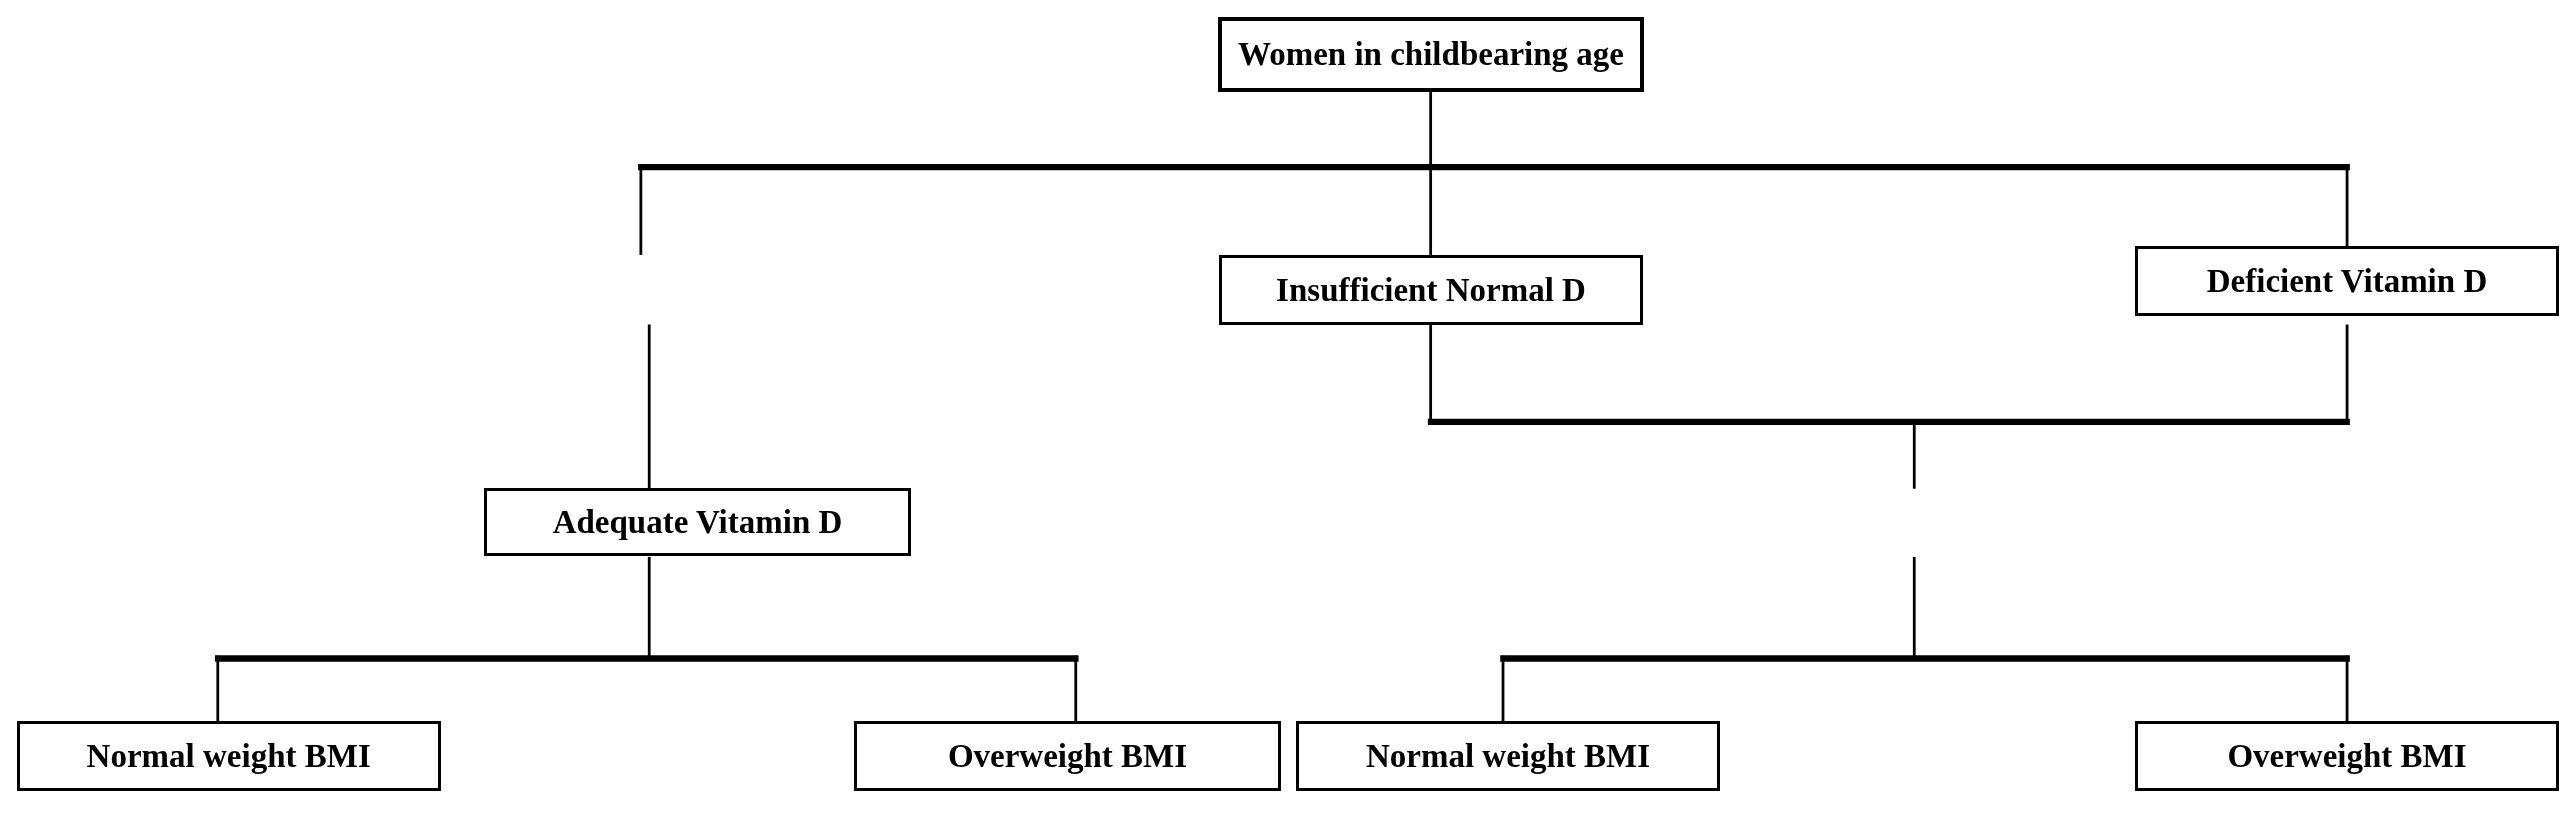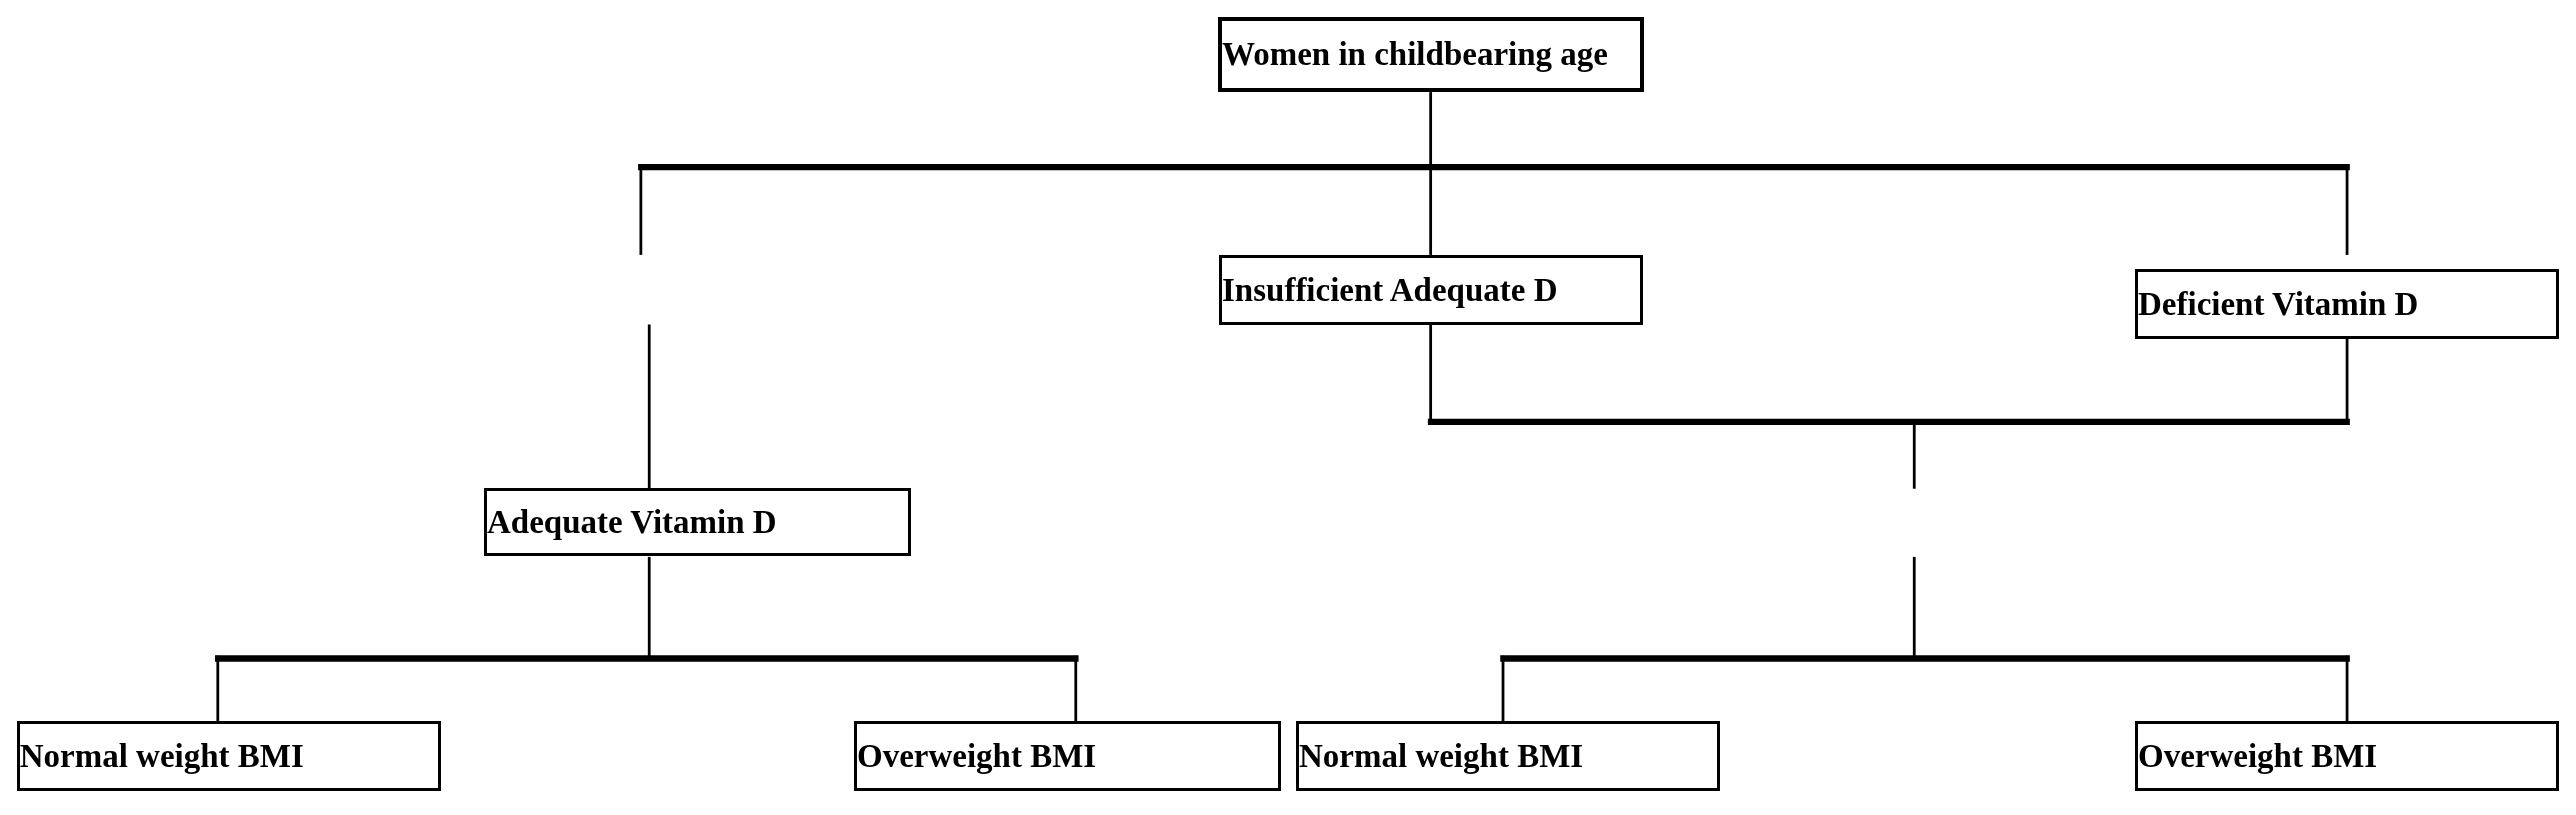--- a/index.html
+++ b/index.html
@@ -12,37 +12,37 @@
     overflow: hidden;
   }
   #wires { position: absolute; left: 0; top: 0; width: 2576px; height: 816px; }
   .node {
     position: absolute;
     box-sizing: border-box;
     border: 3.5px solid #000000;
     background: #ffffff;
     display: flex;
     align-items: center;
-    justify-content: flex-start;
+    justify-content: center;
     text-align: center;
     z-index: 2;
   }
   .node span {
     font-weight: bold;
     font-size: 33px;
     line-height: 1.1;
     color: #000000;
     letter-spacing: 0px;
     white-space: nowrap;
   }
   
   #node-root        { left: 1218px; top: 16.7px;   width: 426px; height: 75px; border-width: 4.2px; }
   #node-sufficient  { left: 436px;  top: 255px;  width: 427px; height: 70px; }
   #node-insufficient{ left: 1219px; top: 255px;  width: 424px; height: 70px; }
-  #node-deficient   { left: 2135px; top: 269px;  width: 424px; height: 70px; }
+  #node-deficient   { left: 2135px; top: 246px;  width: 424px; height: 70px; }
   #node-adequate    { left: 436px;  top: 488px;  width: 427px; height: 68px; margin-left: 48px;  }
   #node-inadequate  { left: 1701px; top: 488px;  width: 427px; height: 68px;  }
   #node-normal-left { left: 16.7px;   top: 721px; width: 424px; height: 70px; }
   #node-over-left   { left: 854px; top: 721px; width: 427px; height: 70px; }
   #node-normal-right{ left: 1296px; top: 721px; width: 424px; height: 70px; }
   #node-over-right  { left: 2135px; top: 721px; width: 424px; height: 70px; }
 </style>
 </head>
 <body>
 
@@ -73,21 +73,21 @@
     <line x1="2160" y1="942" x2="2160" y2="1036" stroke="#000" stroke-width="4"></line>
     <line x1="3373" y1="942" x2="3373" y2="1036" stroke="#000" stroke-width="4"></line>
   </svg>
 
   <div class="node" id="node-root">
     <span>Women in childbearing age</span>
   </div>
 
 
   <div class="node" id="node-insufficient">
-    <span>Insufficient Adequate D</span>
+    <span>Insufficient Normal D</span>
   </div>
 
   <div class="node" id="node-deficient">
     <span>Deficient Vitamin D</span>
   </div>
 
   <div class="node" id="node-adequate">
     <span>Adequate Vitamin D</span>
   </div>
 

